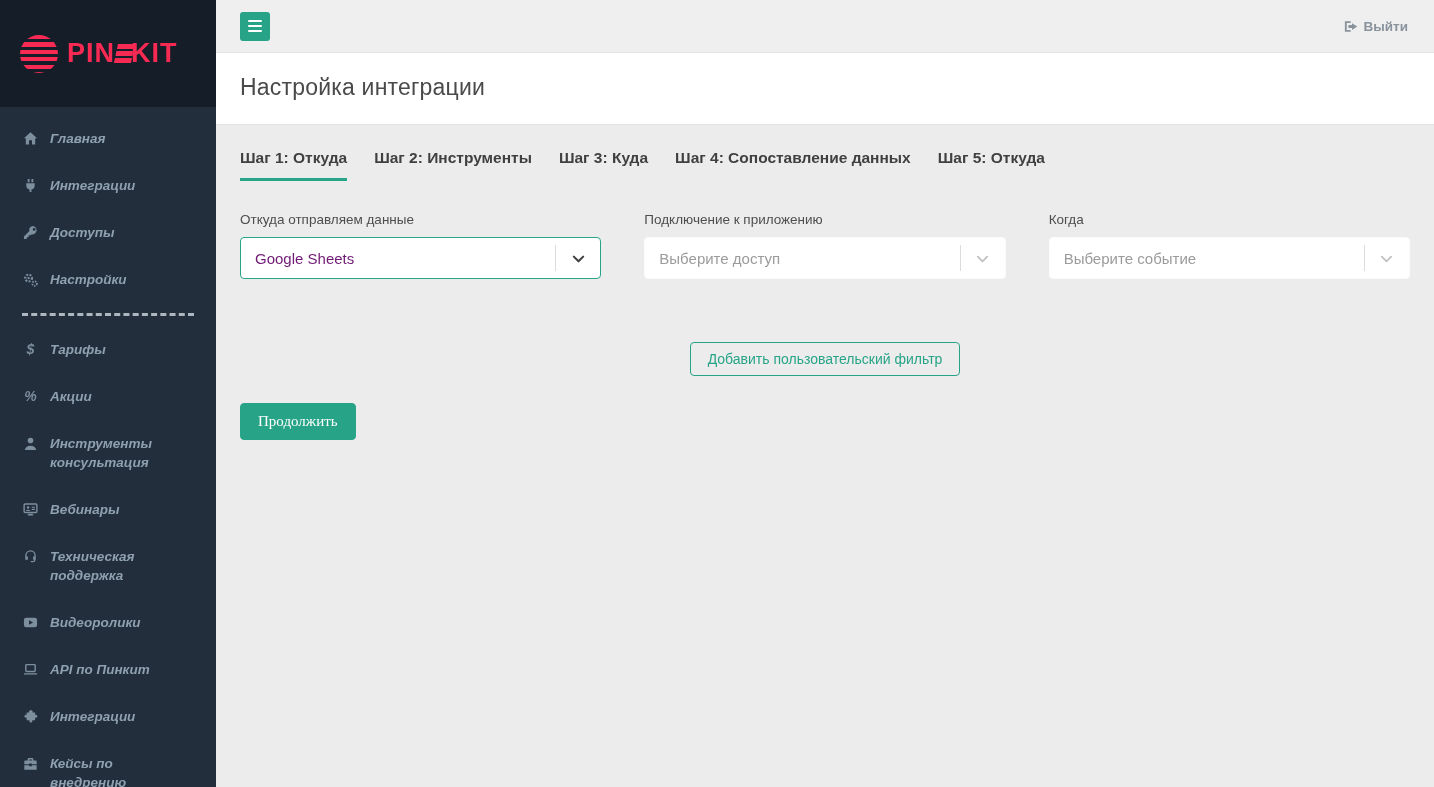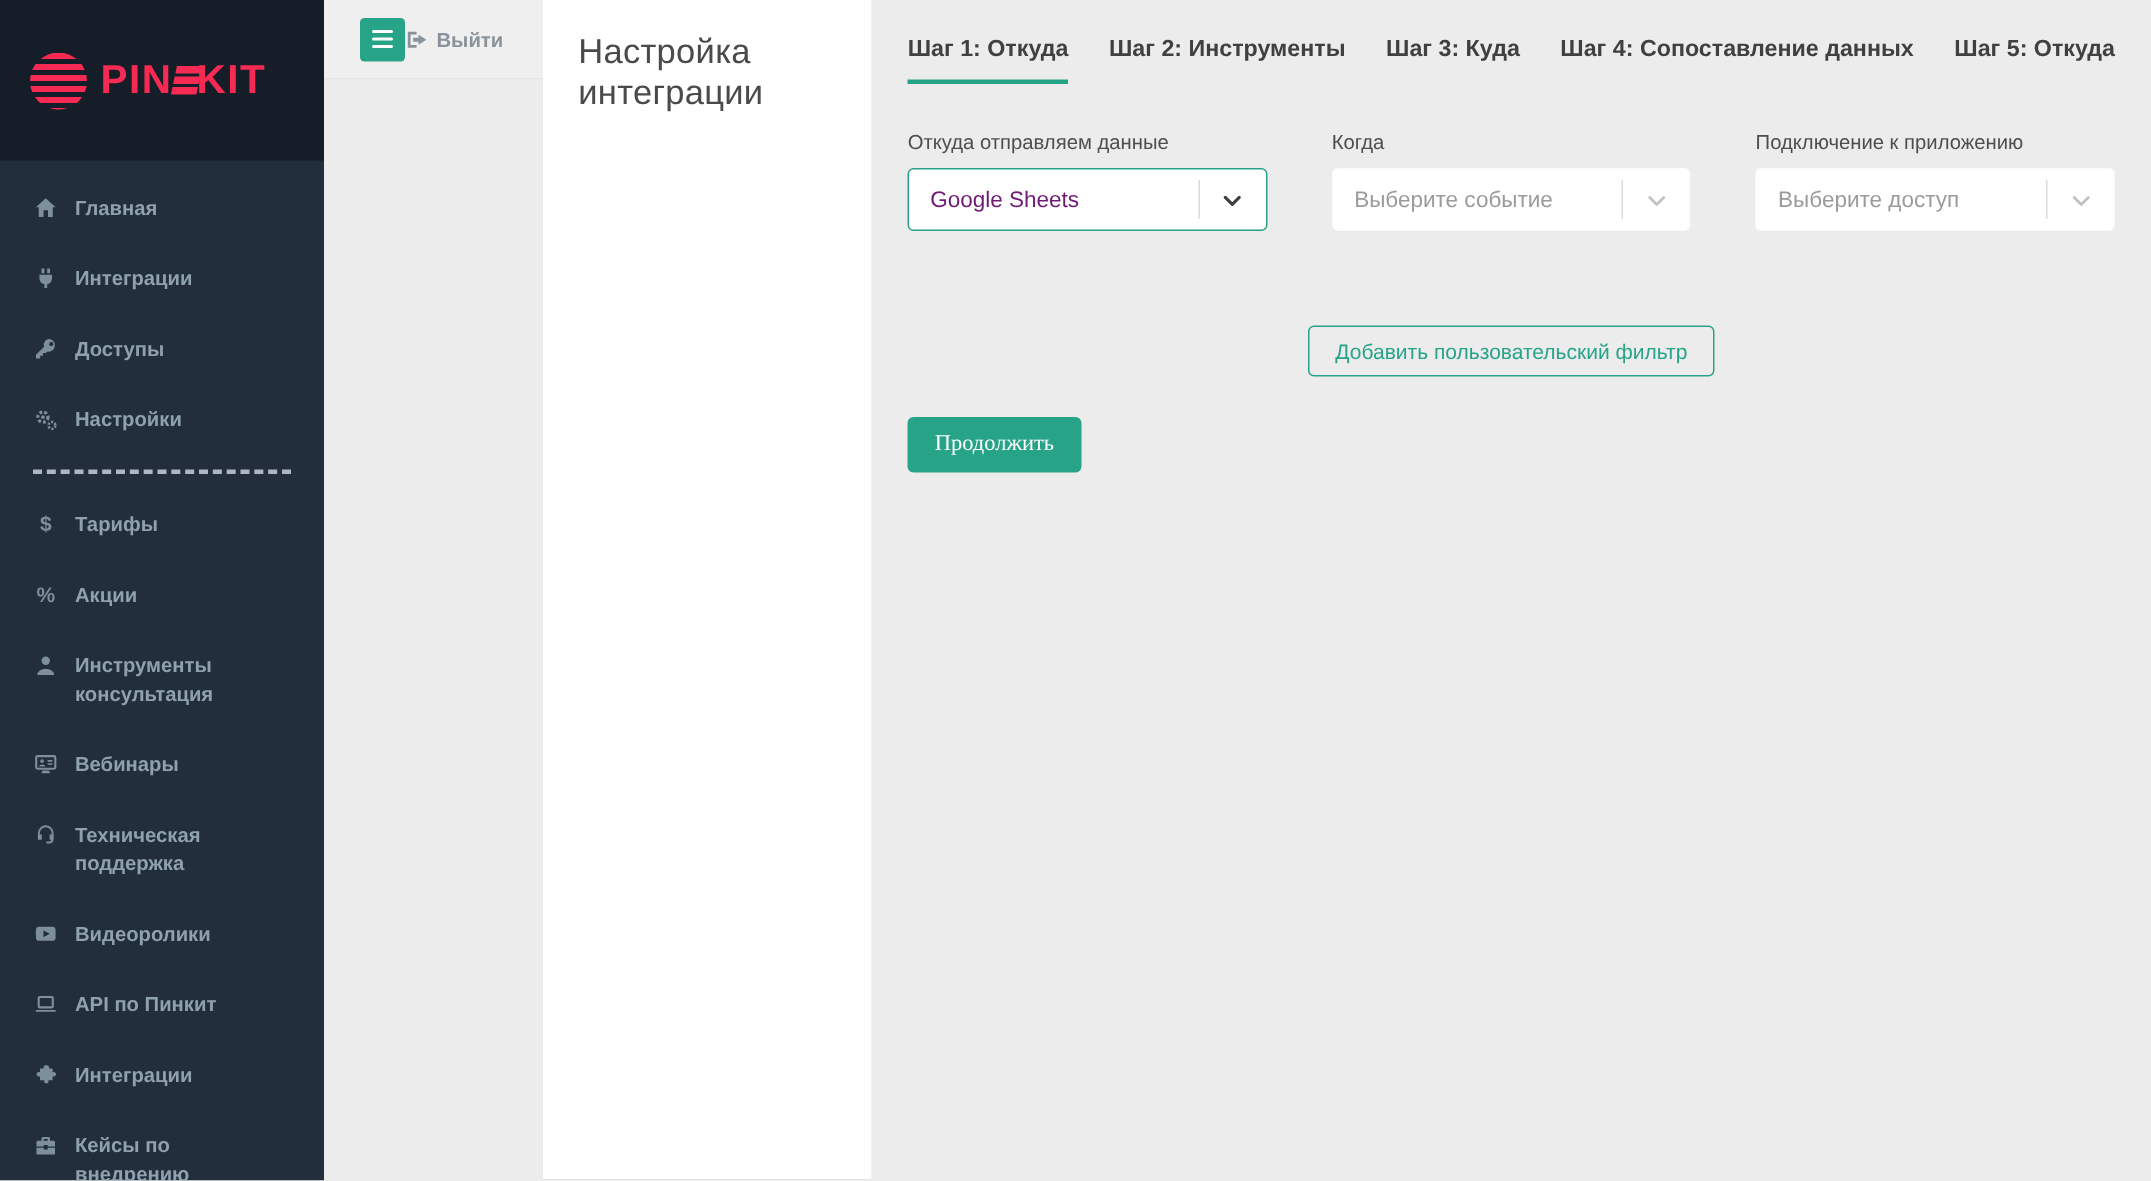--- a/index.html
+++ b/index.html
@@ -20,30 +20,30 @@
     background:repeating-linear-gradient(180deg,#f72a54 0 4.2px,#151d28 4.2px 7.4px);
     margin-right:9px; flex:none;
   }
   .logo-text { color:#f72a54; font-weight:bold; font-size:27px; letter-spacing:1px; display:flex; align-items:center; }
   .logo-e { display:inline-flex; flex-direction:column; gap:2.5px; margin:0 -2px 0 1px; transform:skewX(-12deg); }
   .logo-e i { display:block; width:17px; height:4.5px; background:#f72a54; }
 
   .nav { list-style:none; padding-top:8px; }
   .nav li.item {
     display:flex; align-items:flex-start; padding:14px 16px 14px 22px;
-    color:#8fa0ae; font-size:13.5px; font-weight:600; line-height:19px; cursor:pointer;
+    color:#8fa0ae; font-size:13.5px; font-weight:600; line-height:19px; cursor:pointer;font-style:italic;
   }
   .nav .nicon { width:17px; height:17px; margin-right:11px; flex:none; color:#7d8e9c; margin-top:1px;
     display:inline-flex; align-items:center; justify-content:center; font-size:14px; font-weight:bold; }
   .nav .nicon svg { width:15px; height:15px; fill:currentColor; }
   .nav .nav-label { max-width:138px; }
   li.divider { margin:10px 22px 10px 22px; border-top:3px dashed #aeb6bf; height:0; }
 
   
-  .main { flex:1; display:flex; flex-direction:row; height:787px; }
+  .main { flex:1; display:flex; flex-direction:column; height:787px; }
   .topbar {
     height:53px; background:#efefef; display:flex; align-items:center;
     justify-content:space-between; padding:0 26px 0 24px; border-bottom:1px solid #e4e4e4;
   }
   .menu-btn {
     width:30px; height:29px; background:#27a487; border:none; border-radius:3px;
     display:flex; flex-direction:column; align-items:center; justify-content:center; gap:2.5px; cursor:pointer;
   }
   .menu-btn i { display:block; width:14px; height:2.2px; background:#fff; border-radius:1px; }
   .logout { display:flex; align-items:center; gap:6px; color:#8a939c; font-size:13.5px; font-weight:600; cursor:pointer; }
@@ -255,45 +255,45 @@
           <span class="vline"></span>
           <span class="chev">
             <svg viewBox="0 0 16 16">
                 <path d="M3 6l5 5 5-5" fill="none" stroke="currentColor" stroke-width="2.2" stroke-linecap="round" stroke-linejoin="round"></path>
               </svg>
           </span>
         </div>
       </div>
 
       <div class="field">
+        <div class="flabel">Подключение к приложению</div>
+        <div class="select">
+          <span class="sel-text ph">Выберите доступ</span>
+          <span class="vline"></span>
+          <span class="chev">
+            <svg viewBox="0 0 16 16">
+                <path d="M3 6l5 5 5-5" fill="none" stroke="currentColor" stroke-width="2" stroke-linecap="round" stroke-linejoin="round"></path>
+              </svg>
+          </span>
+        </div>
+      </div>
+
+      <div class="field">
         <div class="flabel">Когда</div>
         <div class="select">
           <span class="sel-text ph">Выберите событие</span>
           <span class="vline"></span>
           <span class="chev">
             <svg viewBox="0 0 16 16">
                 <path d="M3 6l5 5 5-5" fill="none" stroke="currentColor" stroke-width="2" stroke-linecap="round" stroke-linejoin="round"></path>
               </svg>
           </span>
         </div>
       </div>
 
-      <div class="field">
-        <div class="flabel">Подключение к приложению</div>
-        <div class="select">
-          <span class="sel-text ph">Выберите доступ</span>
-          <span class="vline"></span>
-          <span class="chev">
-            <svg viewBox="0 0 16 16">
-                <path d="M3 6l5 5 5-5" fill="none" stroke="currentColor" stroke-width="2" stroke-linecap="round" stroke-linejoin="round"></path>
-              </svg>
-          </span>
-        </div>
-      </div>
-
     </div>
 
     <div class="filter-row">
       <button class="btn-outline">Добавить пользовательский фильтр</button>
     </div>
 
     <div class="continue-row">
       <button class="btn-solid">Продолжить</button>
     </div>
 

